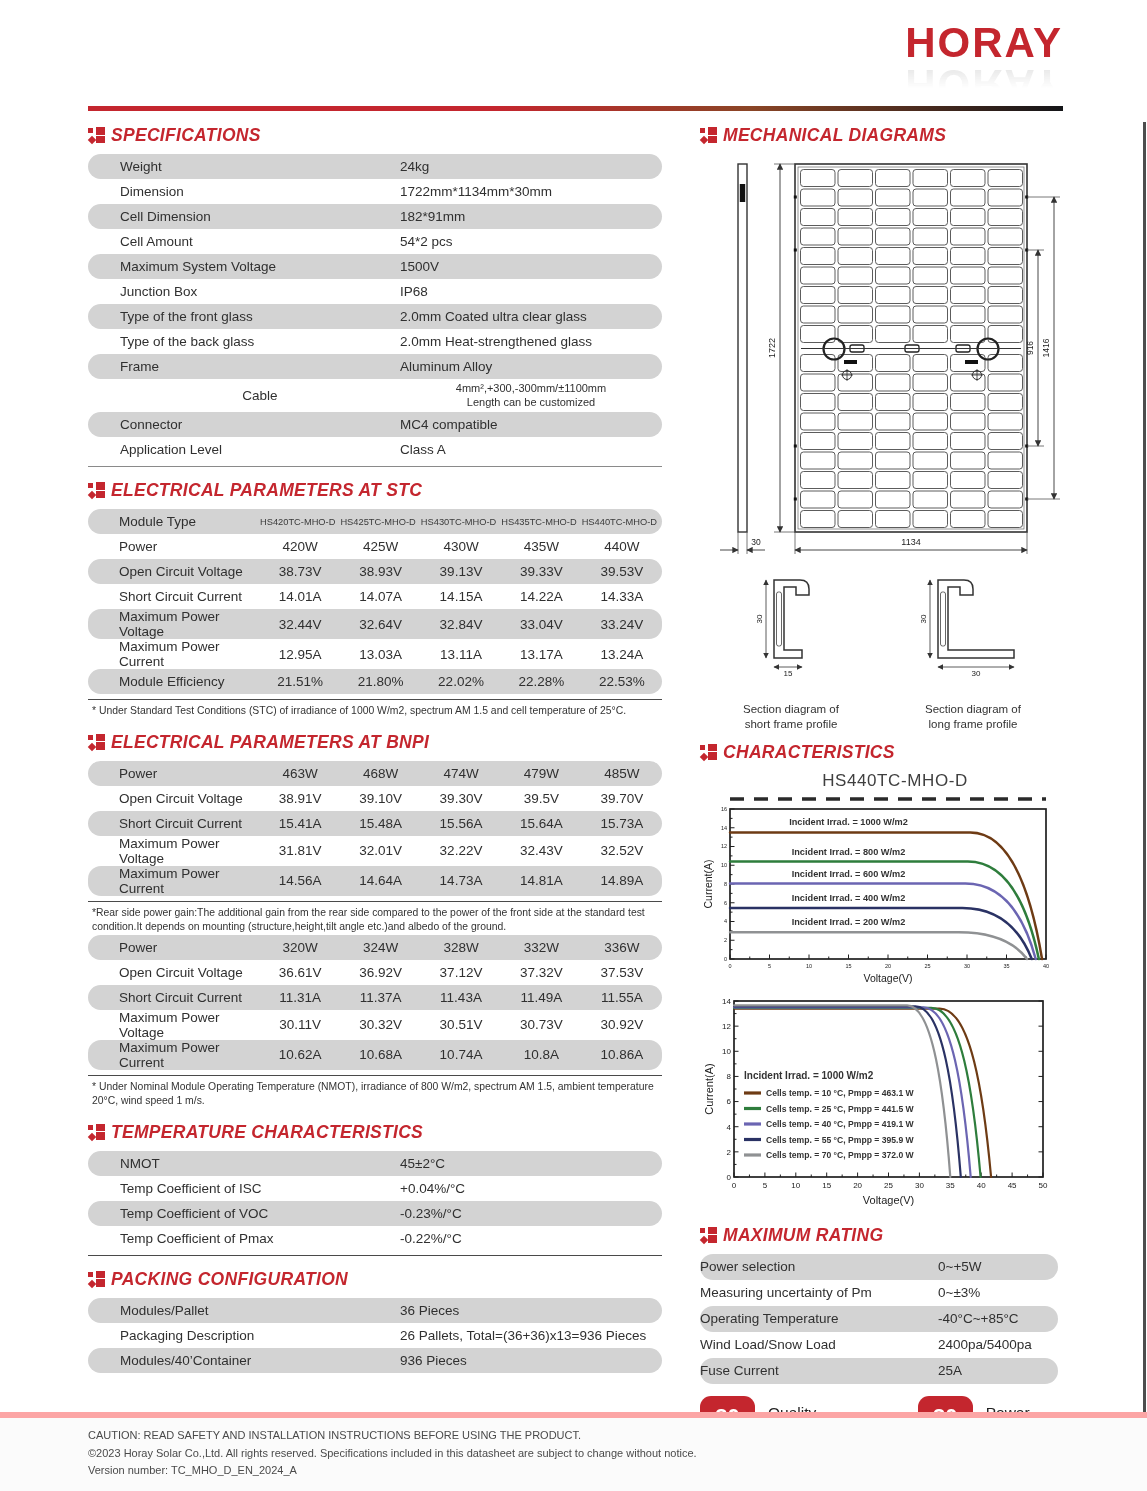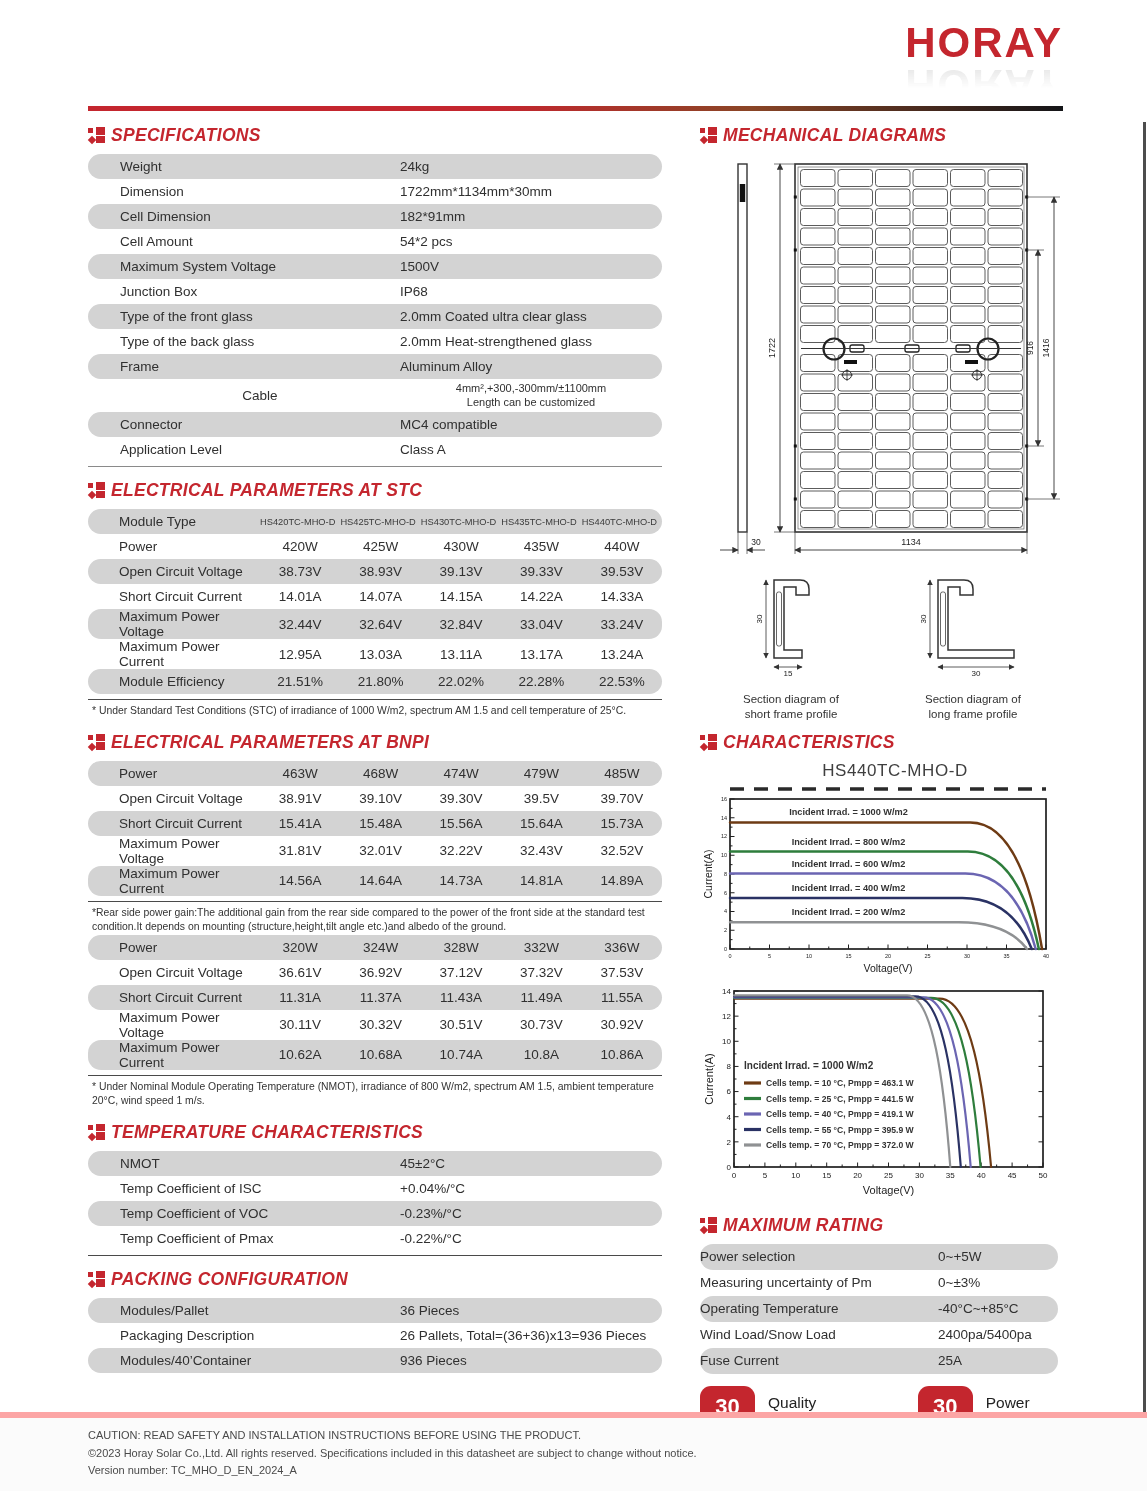--- a/index.html
+++ b/index.html
@@ -51,21 +51,21 @@
   
   .row2{display:flex;align-items:center;min-height:26px;border-radius:13px;font-size:13.5px;color:#303030;}
   .row2.gray{background:var(--rowgray);}
   .row2 .lbl{flex:0 0 238px;}
   .row2 .val{flex:1;}
 
   
   .mech-wrap{margin-top:2px;}
   .profiles{display:flex;justify-content:space-around;margin-top:4px;}
   .profile{width:172px;text-align:center;}
-  .profile .cap{font-size:11.5px;color:#333;line-height:1.3;margin-top:10px;}
+  .profile .cap{font-size:11.5px;color:#333;line-height:1.3;margin-top:20px;}
 
   
   .chart-title{font-size:17px;color:#3f3f3f;letter-spacing:.6px;text-align:center;padding-left:26px;margin:6px 0 2px 0;}
   svg text{font-family:"Liberation Sans",sans-serif;}
 
   
   .warranty-row{display:flex;justify-content:space-between;margin-top:12px;padding-right:10px;}
   .warranty{display:flex;align-items:center;gap:13px;}
   .badge{width:55px;height:55px;background:var(--red);border-radius:11px;color:#fff;display:flex;flex-direction:column;align-items:center;justify-content:center;}
   .badge .n{font-size:22px;font-weight:bold;line-height:1;}

